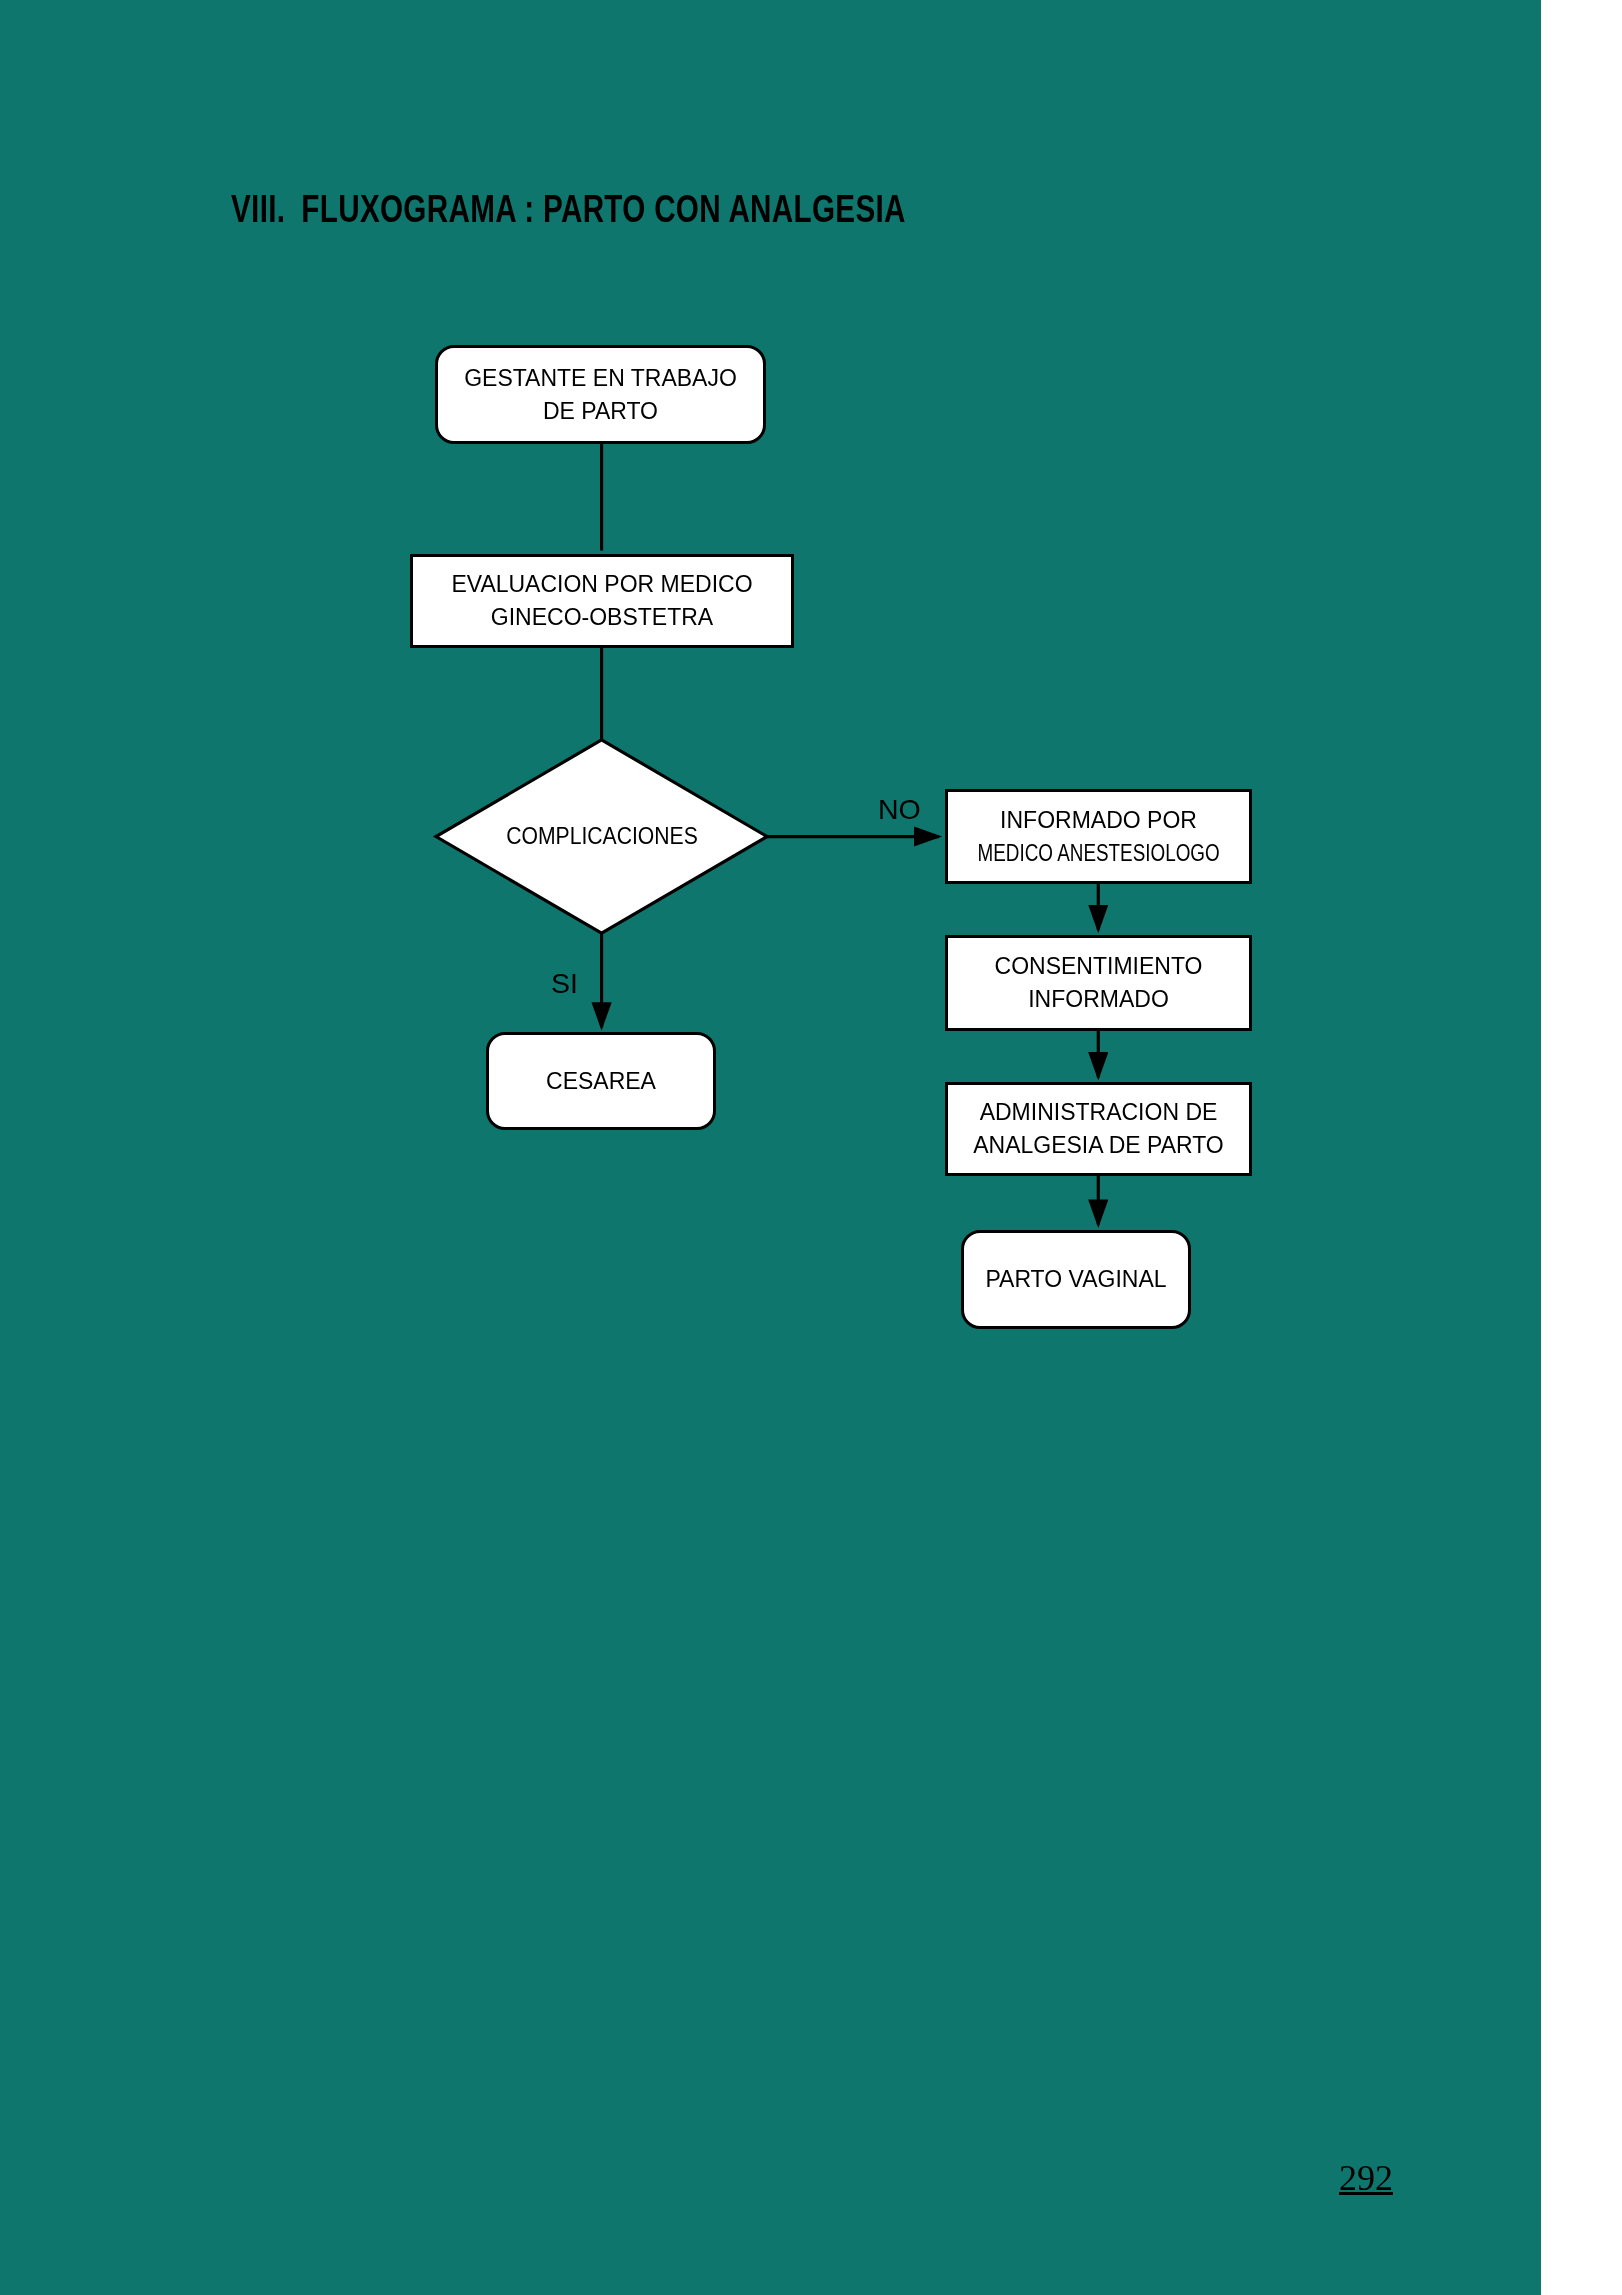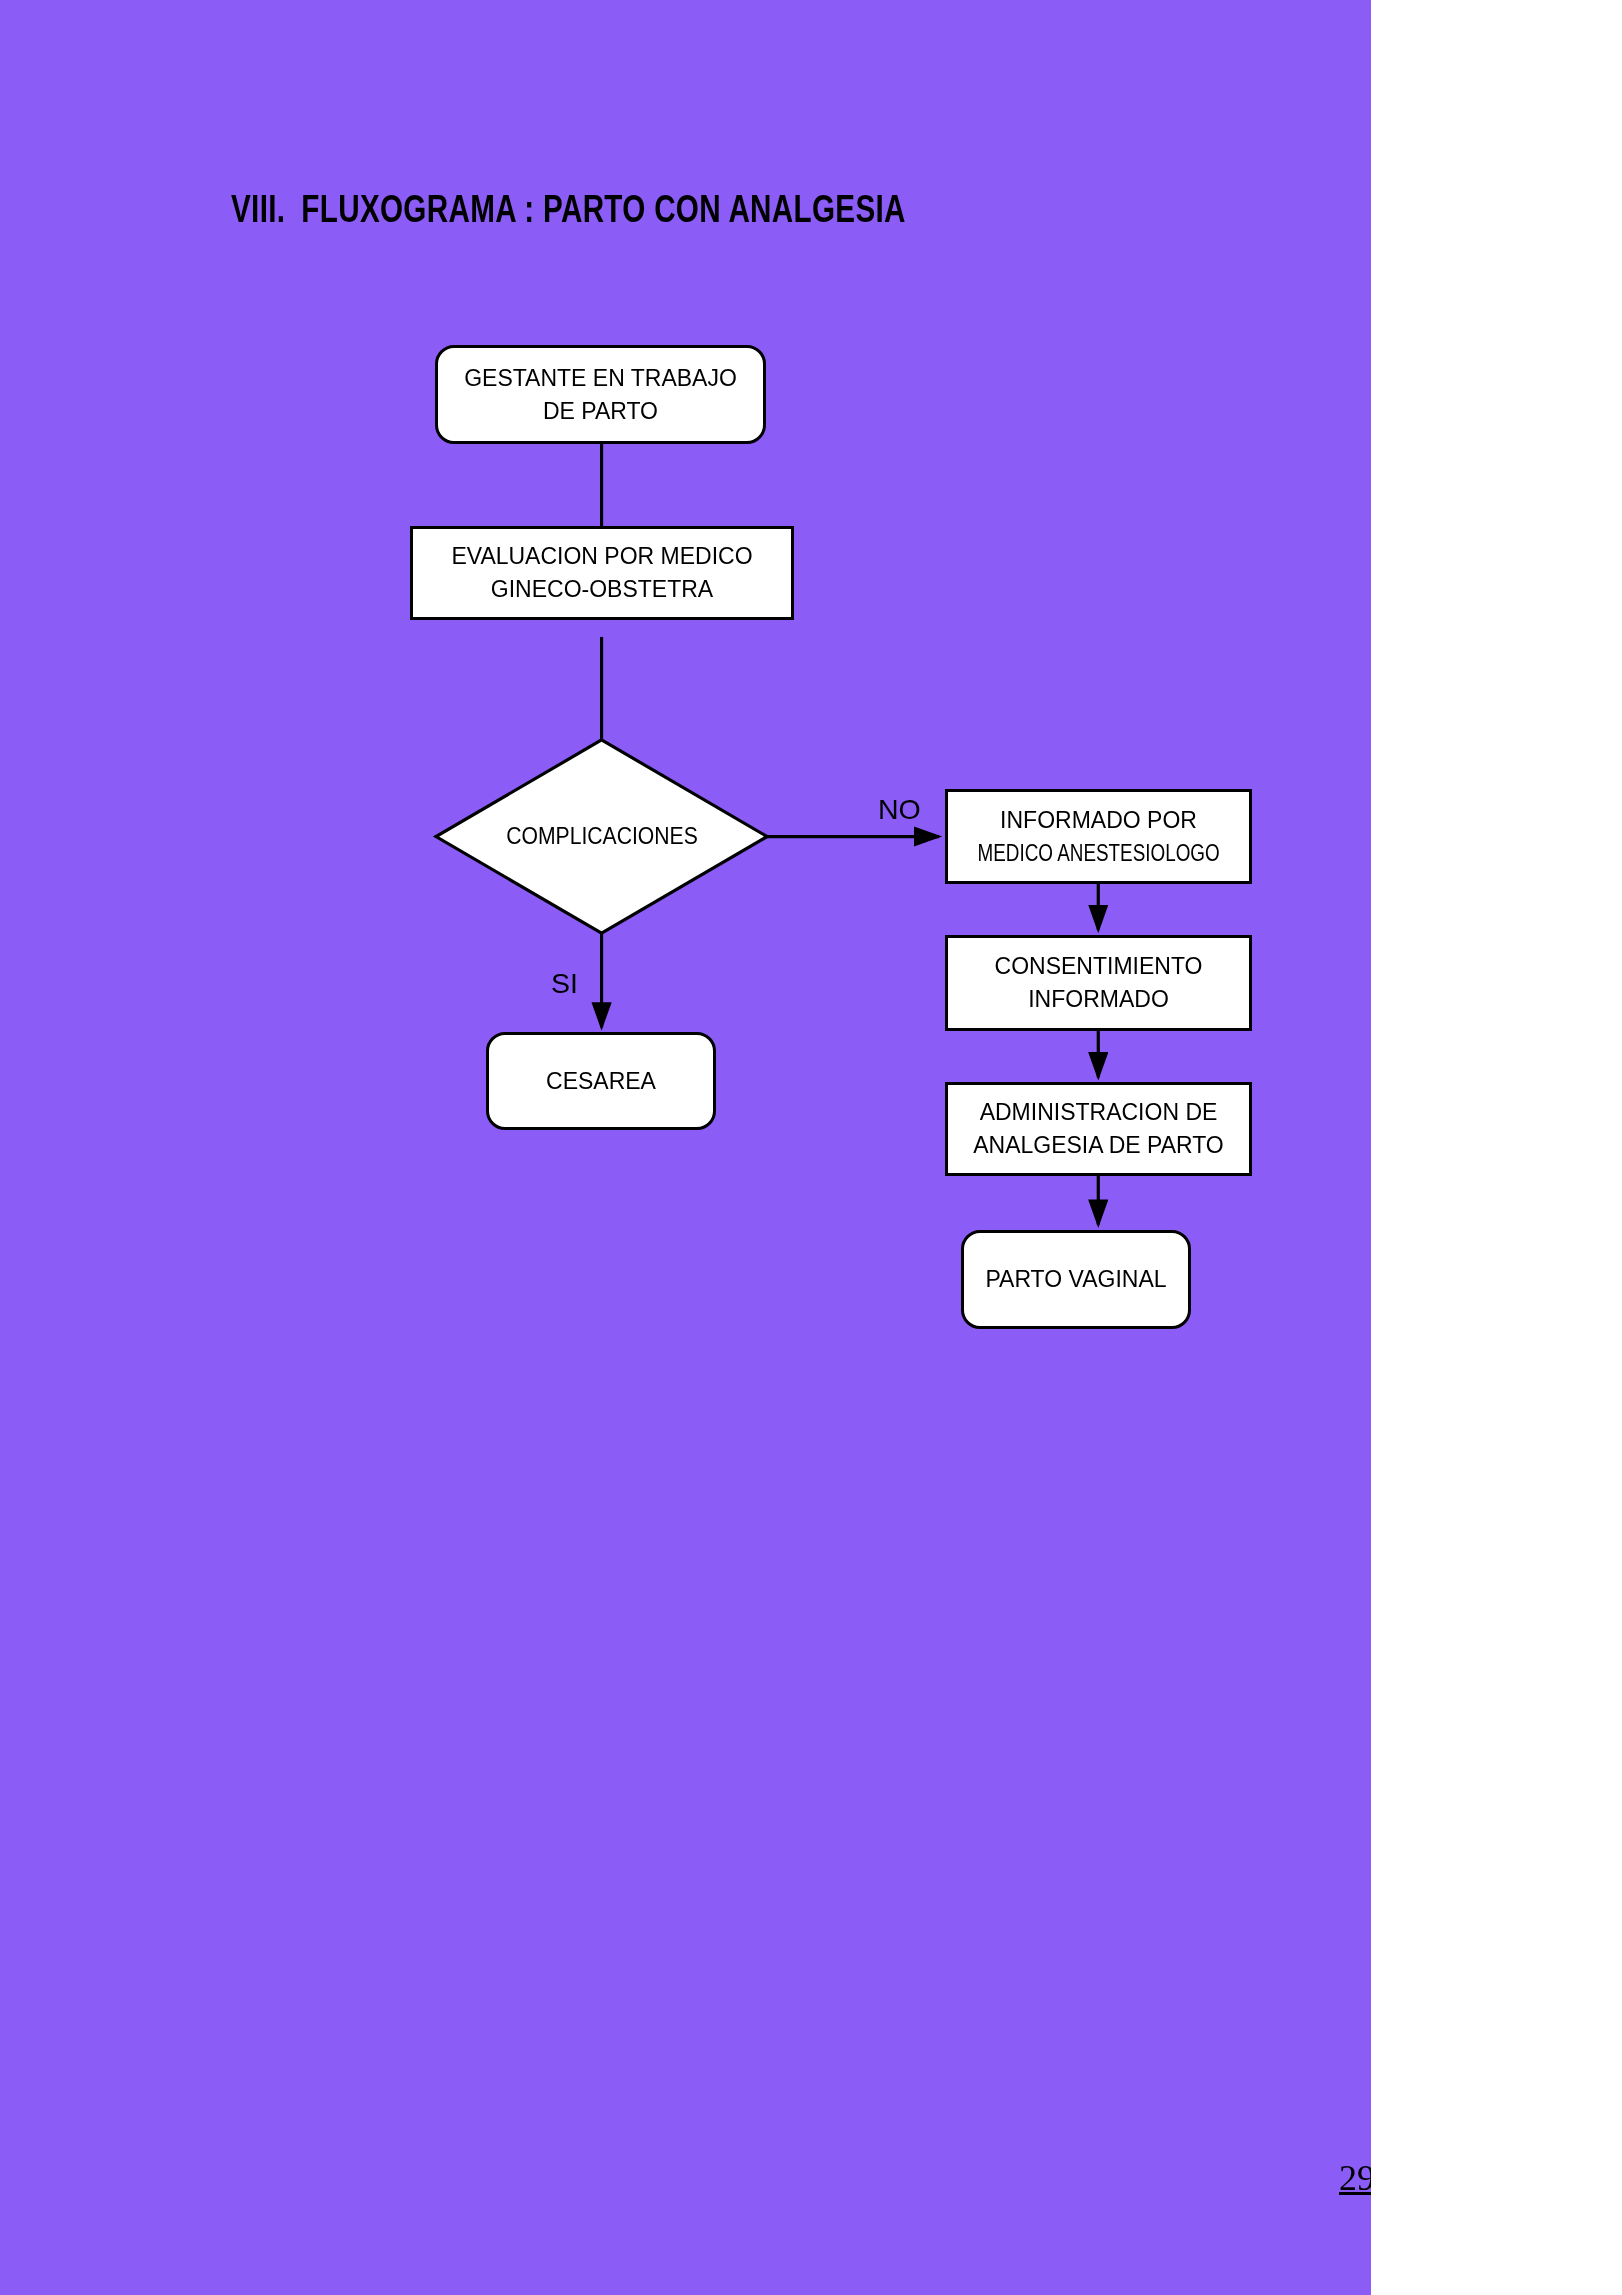--- a/index.html
+++ b/index.html
@@ -2,23 +2,23 @@
 <html style="font-size:12.7px"><head>
 <meta charset="utf-8">
 <style>
   html, body {
     margin: 0;
     padding: 0;
     background: #ffffff;
   }
   .page {
     position: relative;
-    width: 1371px;
+    width: 1541px;
     height: 2295px;
-    background: #8b5cf6;
+    background: #0f766e;
     font-family: "Liberation Sans", sans-serif;
     color: #000000;
     overflow: hidden;
   }
 
   
   .heading {
     position: absolute;
     left: 231px;
     top: 190px;
@@ -56,21 +56,21 @@
     text-align: center;
     font-size: 23px;
     line-height: 33px;
     white-space: nowrap;
   }
   .node.rounded { border-radius: 19px; }
   .node .ln { display: block; }
   .node .ln.condensed { transform: scaleX(0.82); transform-origin: center; }
 
   .node-start        { left: 435px;  top: 345px;  width: 331px; height: 99px; }
-  .node-gineco       { left: 410px;  top: 526px;  width: 384px; height: 94px; }
+  .node-gineco       { left: 410px;  top: 554px;  width: 384px; height: 94px; }
   .node-anest        { left: 945px; top: 789px;  width: 307px; height: 95px; }
   .node-consent      { left: 945px; top: 935px; width: 307px; height: 96px; }
   .node-admin        { left: 945px; top: 1082px; width: 307px; height: 94px; }
   .node-parto        { left: 961px; top: 1230px; width: 230px; height: 99px; }
   .node-cesarea      { left: 486px;  top: 1032px; width: 230px; height: 98px; align-items: center; }
 
   
   .decision-label {
     position: absolute;
     left: 452px;

